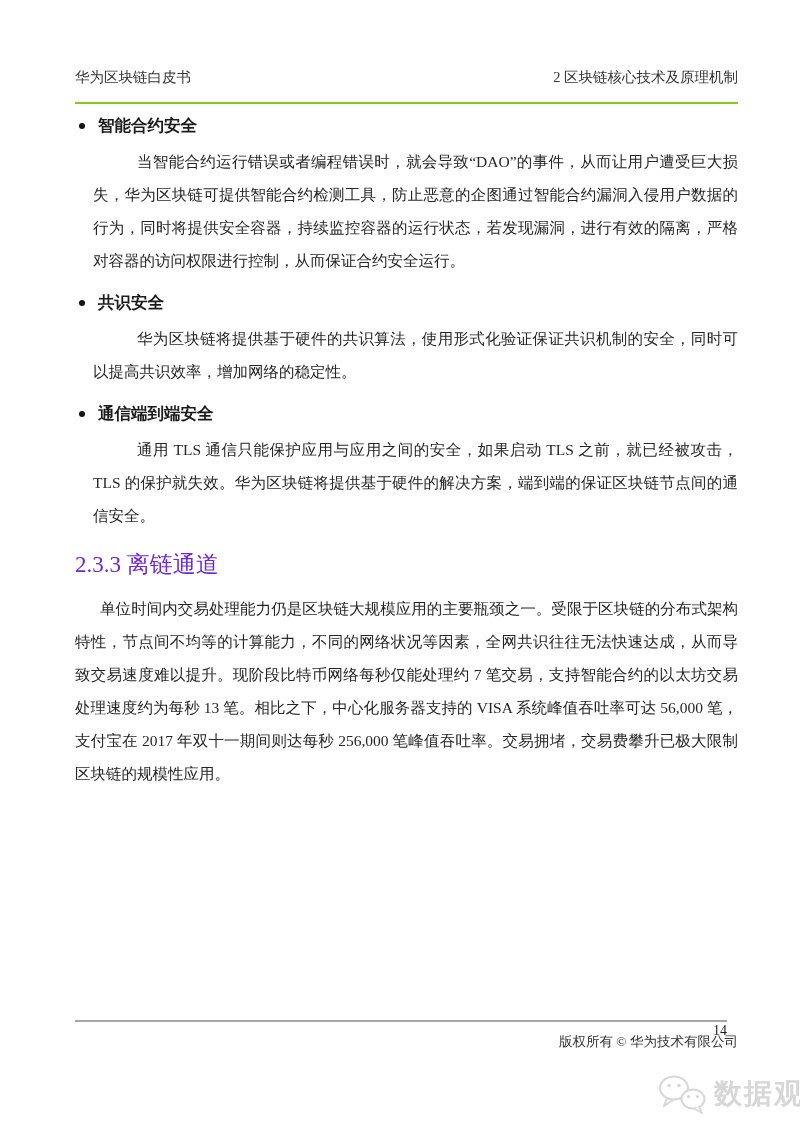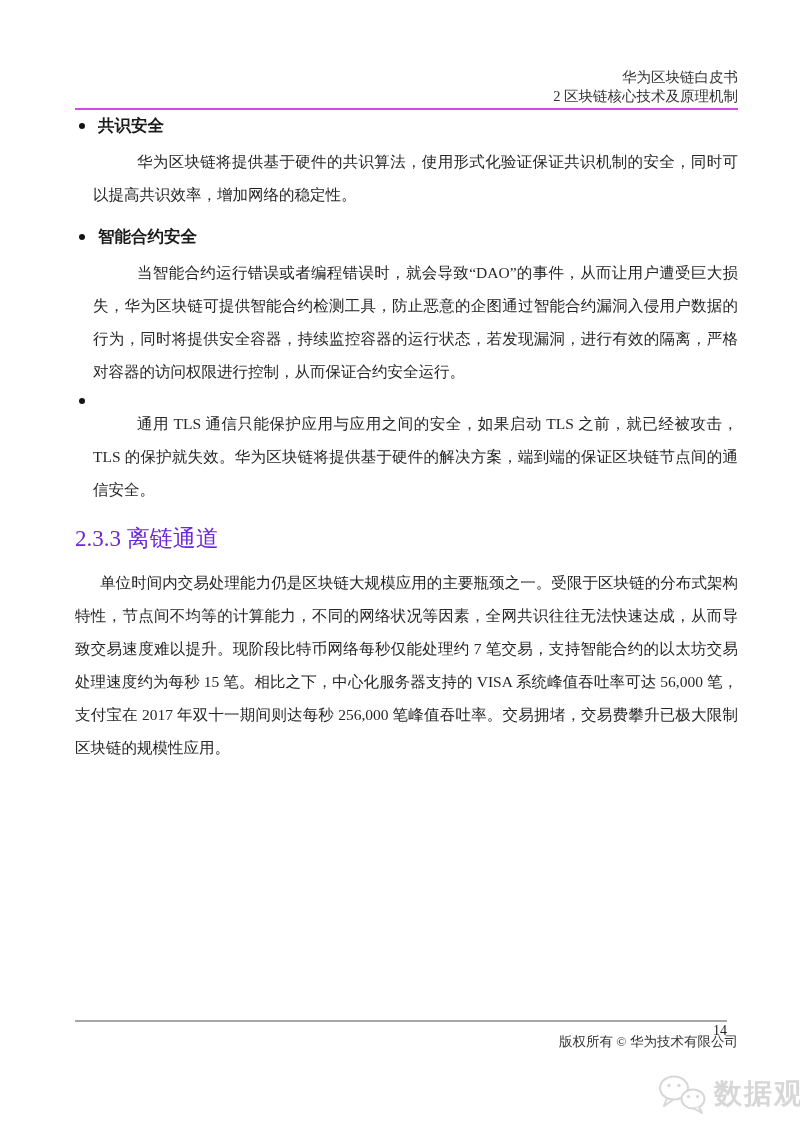--- a/index.html
+++ b/index.html
@@ -17,25 +17,24 @@
   }
 
   
   .header {
     position: absolute;
     left: 75px; top: 68px;
     width: 663px;
     display: flex;
     justify-content: space-between;
     align-items: flex-end;
-    padding-bottom: 2px;
-    border-bottom: 2px solid #d946ef;
+    padding-bottom: 15px;
+    border-bottom: 2px solid #84cc16;
     font-size: 14.5px;
     color: #333333;
-    flex-direction: column;
   }
 
   
   .content {
     position: absolute;
     left: 75px; top: 110px;
     width: 663px;
   }
   .bullet-head {
     display: flex;
@@ -129,46 +128,47 @@
   <div class="header">
     <span>华为区块链白皮书</span>
     <span>2 区块链核心技术及原理机制</span>
   </div>
 
   <div class="content">
 
     <div class="bullet">
       <div class="bullet-head">
         <span class="dot"></span>
-        <span class="bullet-title">共识安全</span>
+        <span class="bullet-title">智能合约安全</span>
       </div>
-      <p class="bullet-para">华为区块链将提供基于硬件的共识算法，使用形式化验证保证共识机制的安全，同时可以提高共识效率，增加网络的稳定性。</p>
+      <p class="bullet-para">当智能合约运行错误或者编程错误时，就会导致“DAO”的事件，从而让用户遭受巨大损失，华为区块链可提供智能合约检测工具，防止恶意的企图通过智能合约漏洞入侵用户数据的行为，同时将提供安全容器，持续监控容器的运行状态，若发现漏洞，进行有效的隔离，严格对容器的访问权限进行控制，从而保证合约安全运行。</p>
     </div>
 
     <div class="bullet">
       <div class="bullet-head">
         <span class="dot"></span>
-        <span class="bullet-title">智能合约安全</span>
+        <span class="bullet-title">共识安全</span>
       </div>
-      <p class="bullet-para">当智能合约运行错误或者编程错误时，就会导致“DAO”的事件，从而让用户遭受巨大损失，华为区块链可提供智能合约检测工具，防止恶意的企图通过智能合约漏洞入侵用户数据的行为，同时将提供安全容器，持续监控容器的运行状态，若发现漏洞，进行有效的隔离，严格对容器的访问权限进行控制，从而保证合约安全运行。</p>
+      <p class="bullet-para">华为区块链将提供基于硬件的共识算法，使用形式化验证保证共识机制的安全，同时可以提高共识效率，增加网络的稳定性。</p>
     </div>
 
     <div class="bullet">
     </div>
 
     <div class="bullet">
       <div class="bullet-head">
         <span class="dot"></span>
+        <span class="bullet-title">通信端到端安全</span>
       </div>
       <p class="bullet-para">通用 TLS 通信只能保护应用与应用之间的安全，如果启动 TLS 之前，就已经被攻击，TLS 的保护就失效。华为区块链将提供基于硬件的解决方案，端到端的保证区块链节点间的通信安全。</p>
     </div>
 
     <h2 class="section-heading">2.3.3 离链通道</h2>
 
-    <p class="section-para">单位时间内交易处理能力仍是区块链大规模应用的主要瓶颈之一。受限于区块链的分布式架构特性，节点间不均等的计算能力，不同的网络状况等因素，全网共识往往无法快速达成，从而导致交易速度难以提升。现阶段比特币网络每秒仅能处理约 7 笔交易，支持智能合约的以太坊交易处理速度约为每秒 15 笔。相比之下，中心化服务器支持的 VISA 系统峰值吞吐率可达 56,000 笔，支付宝在 2017 年双十一期间则达每秒 256,000 笔峰值吞吐率。交易拥堵，交易费攀升已极大限制区块链的规模性应用。</p>
+    <p class="section-para">单位时间内交易处理能力仍是区块链大规模应用的主要瓶颈之一。受限于区块链的分布式架构特性，节点间不均等的计算能力，不同的网络状况等因素，全网共识往往无法快速达成，从而导致交易速度难以提升。现阶段比特币网络每秒仅能处理约 7 笔交易，支持智能合约的以太坊交易处理速度约为每秒 13 笔。相比之下，中心化服务器支持的 VISA 系统峰值吞吐率可达 56,000 笔，支付宝在 2017 年双十一期间则达每秒 256,000 笔峰值吞吐率。交易拥堵，交易费攀升已极大限制区块链的规模性应用。</p>
 
   </div>
 
   <div class="footer-line"></div>
   <div class="page-number">14</div>
   <div class="copyright">版权所有 © 华为技术有限公司</div>
 
   <div class="watermark">
     <span>
       <svg width="52" height="40" viewBox="0 0 52 40" fill="none" xmlns="http://www.w3.org/2000/svg">

